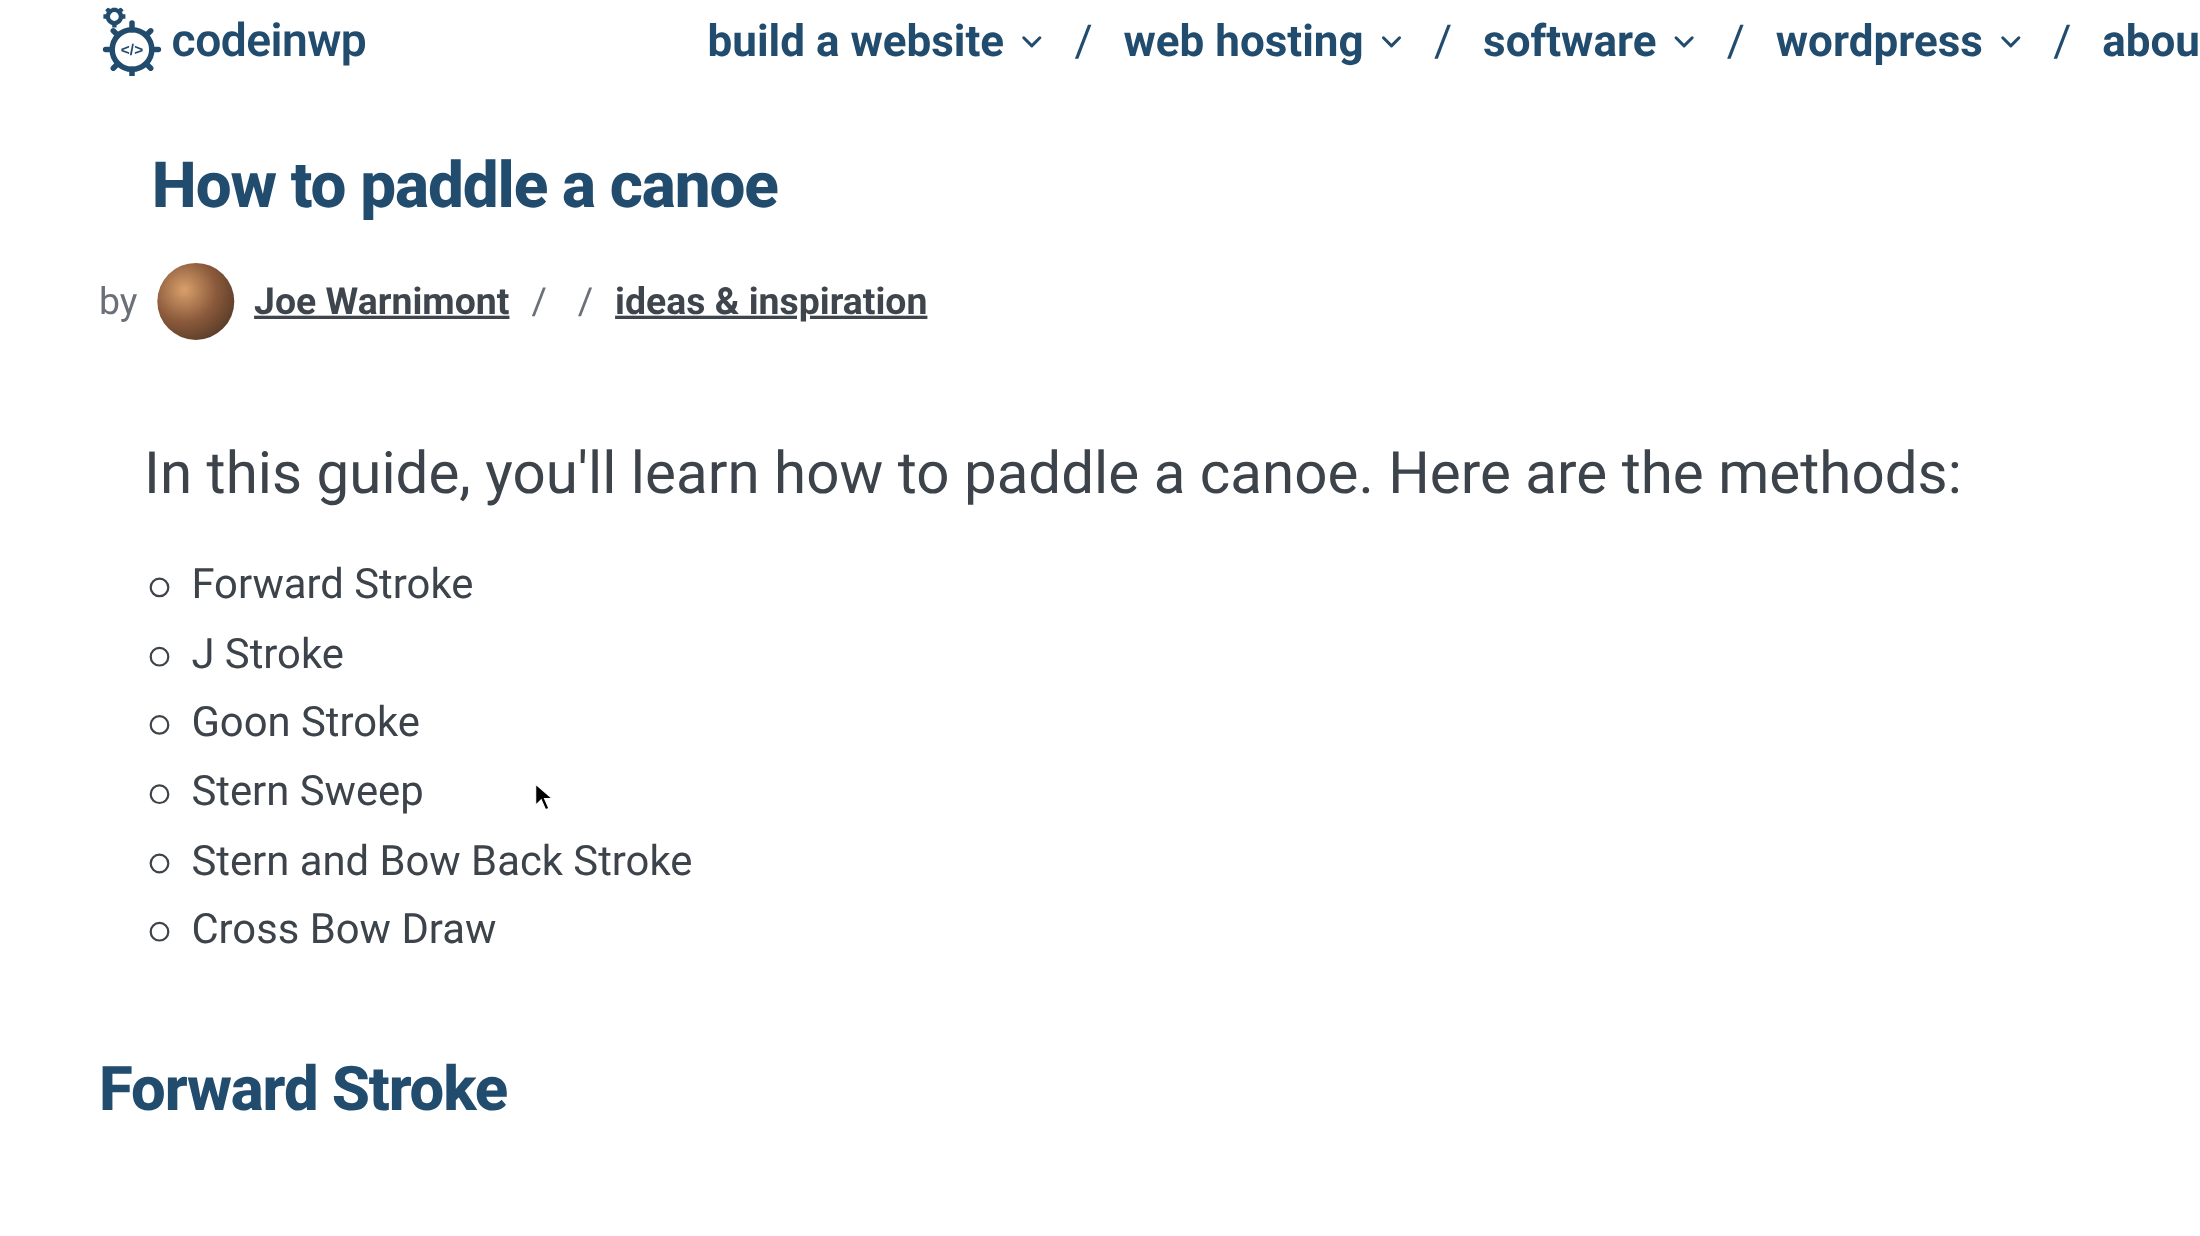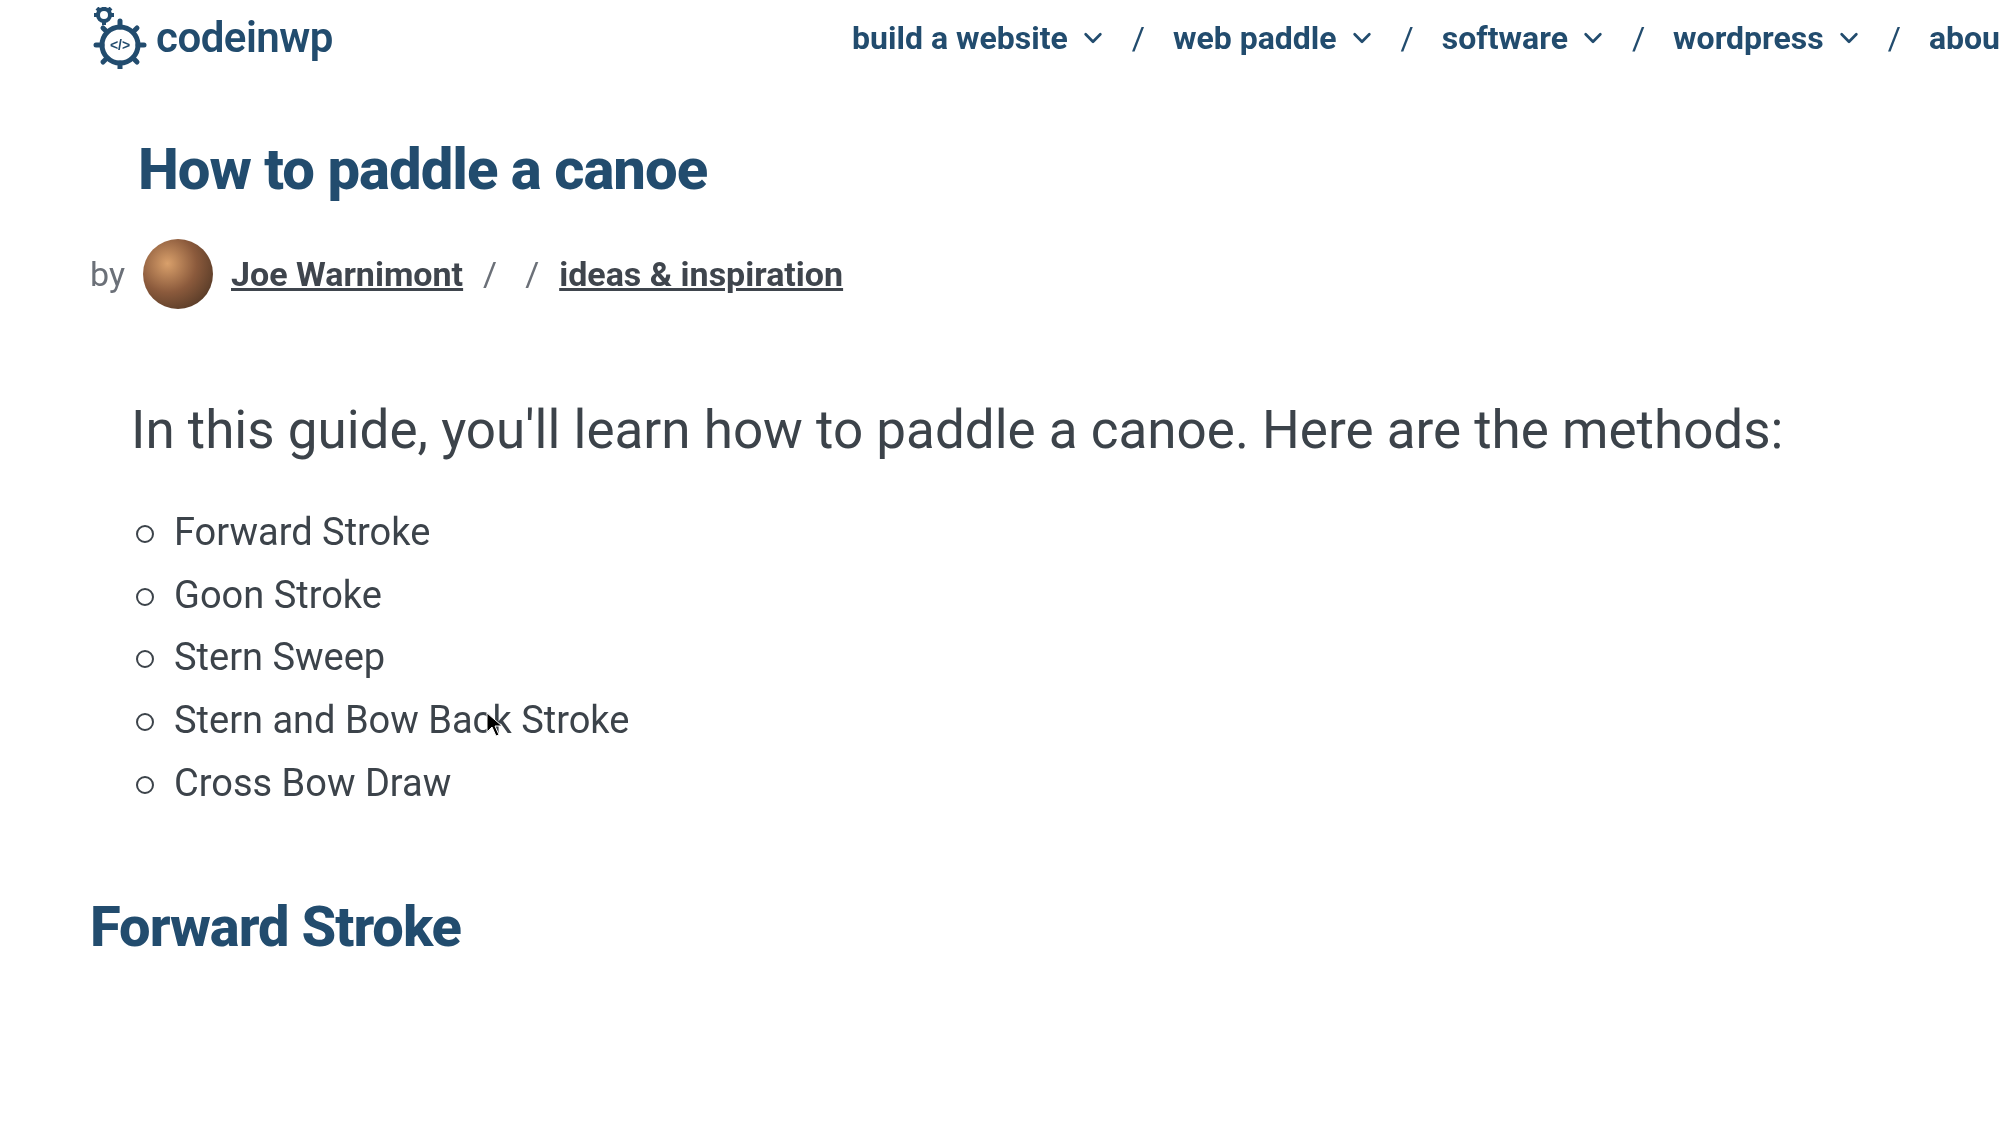--- a/index.html
+++ b/index.html
@@ -31,21 +31,21 @@
     font-weight: 600;
     color: #224c6e;
     letter-spacing: -0.5px;
   }
   .nav {
     margin-left: auto;
     display: flex;
     align-items: center;
     gap: 28px;
     padding-right: 0;
-    font-size: 32px;
+    font-size: 40px;
     font-weight: 700;
     color: #224c6e;
     white-space: nowrap;
   }
   .nav-item {
     display: flex;
     align-items: center;
     gap: 14px;
     cursor: pointer;
   }
@@ -189,21 +189,21 @@
   <nav class="nav">
     <span class="nav-item">
       <span>build a website</span>
       <svg class="chevron-down" viewBox="0 0 24 24">
           <path d="M4 8 L12 16 L20 8" fill="none" stroke="#224c6e" stroke-width="3" stroke-linecap="round" stroke-linejoin="round"></path>
         </svg>
     </span>
     <span class="nav-sep">/</span>
 
     <span class="nav-item">
-      <span>web paddle</span>
+      <span>web hosting</span>
       <svg class="chevron-down" viewBox="0 0 24 24">
           <path d="M4 8 L12 16 L20 8" fill="none" stroke="#224c6e" stroke-width="3" stroke-linecap="round" stroke-linejoin="round"></path>
         </svg>
     </span>
     <span class="nav-sep">/</span>
 
     <span class="nav-item">
       <span>software</span>
       <svg class="chevron-down" viewBox="0 0 24 24">
           <path d="M4 8 L12 16 L20 8" fill="none" stroke="#224c6e" stroke-width="3" stroke-linecap="round" stroke-linejoin="round"></path>
@@ -234,20 +234,21 @@
     <a class="author-link">Joe Warnimont</a>
     <span class="meta-sep">/</span>
     <span class="meta-sep">/</span>
     <a class="cat-link">ideas &amp; inspiration</a>
   </div>
 
   <p class="intro">In this guide, you'll learn how to paddle a canoe. Here are the methods:</p>
 
   <ul class="methods">
     <li><span>Forward Stroke</span></li>
+    <li><span>J Stroke</span></li>
     <li><span>Goon Stroke</span></li>
     <li><span>Stern Sweep</span></li>
     <li><span>Stern and Bow Back Stroke</span></li>
     <li><span>Cross Bow Draw</span></li>
   </ul>
 
   <h2 class="section-heading">Forward Stroke</h2>
 </div>
 
 <svg class="cursor-arrow" viewBox="0 0 18 26">

